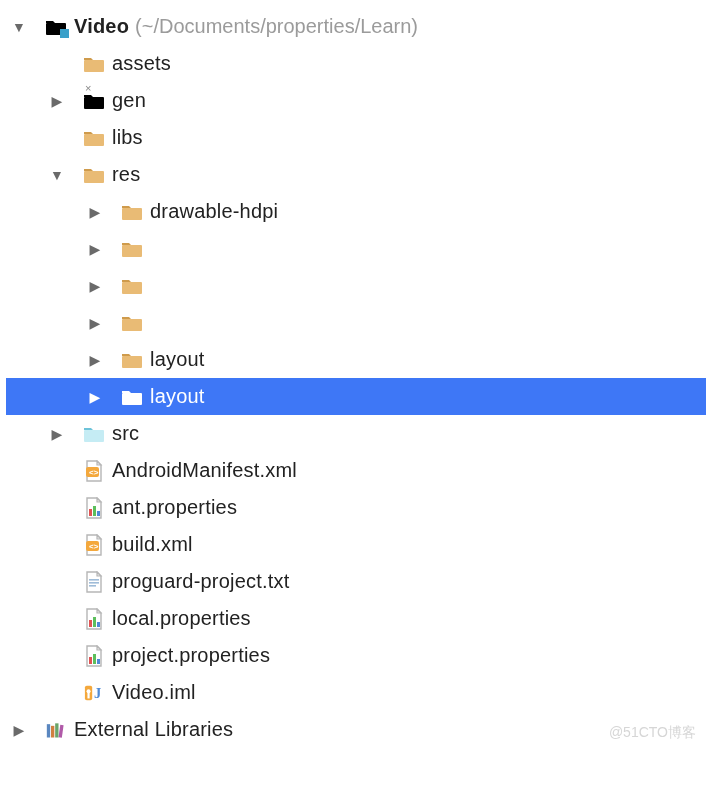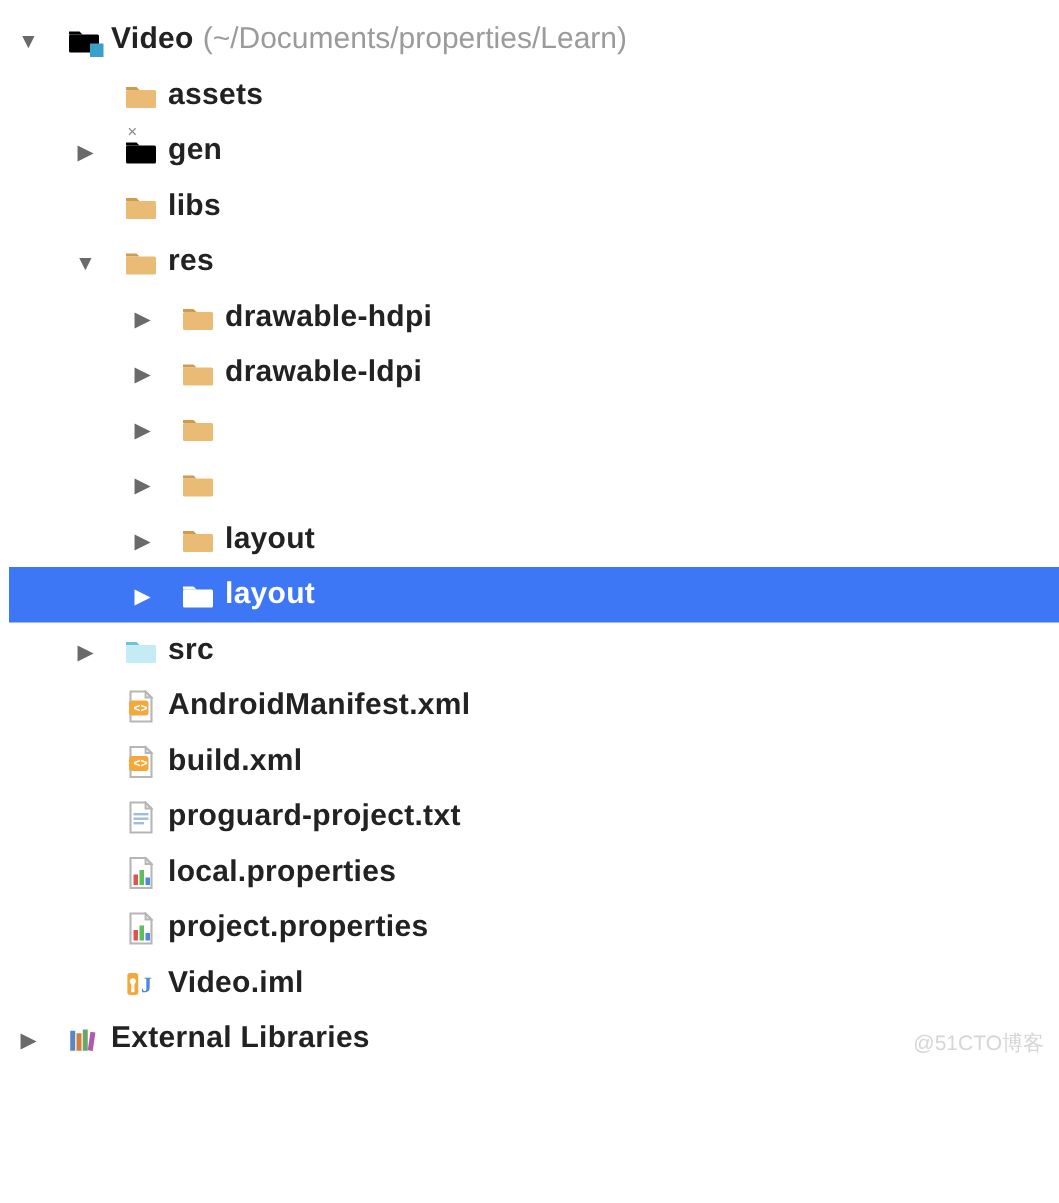--- a/index.html
+++ b/index.html
@@ -36,21 +36,21 @@
   .row.sel .arrow { color: #fff; }
   .spacer { display: inline-block; }
   .ico {
     width: 24px;
     height: 22px;
     display: inline-flex;
     align-items: center;
     justify-content: center;
     margin-right: 6px;
   }
-  .label { letter-spacing: 0.2px; font-weight: bold; }
+  .label { letter-spacing: 0.2px; }
   .label.bold { font-weight: 700; }
   .path { color: #9b9b9b; margin-left: 6px; font-weight: 400; }
   .watermark {
     position: absolute;
     right: 10px;
     bottom: 6px;
     color: #d6d6d6;
     font-size: 14px;
     pointer-events: none;
   }
@@ -178,21 +178,20 @@
       <span class="arrow">▶</span>
       <span class="spacer" style="width: 16px;"></span>
       <span class="ico">
         <span class="ico-wrap">
     <svg class="folder-svg folder-tan" viewBox="0 0 22 18">
       <path class="tab" d="M1 3 h7 l2 2 h-9 z"></path>
       <rect class="body" x="1" y="5" width="20" height="12" rx="1"></rect>
     </svg>
   </span>
       </span>
-      <span class="label">drawable-ldpi</span>
     </div>
     <div class="row">
       <span class="spacer" style="width: 80px;"></span>
       <span class="arrow">▶</span>
       <span class="spacer" style="width: 16px;"></span>
       <span class="ico">
         <span class="ico-wrap">
     <svg class="folder-svg folder-tan" viewBox="0 0 22 18">
       <path class="tab" d="M1 3 h7 l2 2 h-9 z"></path>
       <rect class="body" x="1" y="5" width="20" height="12" rx="1"></rect>
@@ -261,20 +260,37 @@
       <span class="spacer" style="width: 16px;"></span>
       <span class="ico">
         <svg class="file-svg" viewBox="0 0 20 22">
     <path class="file-page" d="M3 1 h10 l4 4 v16 h-14 z"></path>
     <path class="file-fold" d="M13 1 l4 4 h-4 z"></path>
     <rect class="xml-band" x="2" y="7" width="13" height="10" rx="2"></rect>
     <text class="xml-text" x="5" y="14.5">&lt;&gt;</text>
   </svg>
       </span>
       <span class="label">AndroidManifest.xml</span>
+    </div>
+    <div class="row">
+      <span class="spacer" style="width: 42px;"></span>
+      <span class="arrow"></span>
+      <span class="spacer" style="width: 16px;"></span>
+      <span class="ico">
+        <svg class="file-svg" viewBox="0 0 20 22">
+    <path class="file-page" d="M3 1 h10 l4 4 v16 h-14 z"></path>
+    <path class="file-fold" d="M13 1 l4 4 h-4 z"></path>
+    <g class="bars">
+      <rect class="b1" x="5" y="12" width="3" height="7"></rect>
+      <rect class="b2" x="9" y="9" width="3" height="10"></rect>
+      <rect class="b3" x="13" y="14" width="3" height="5"></rect>
+    </g>
+  </svg>
+      </span>
+      <span class="label">ant.properties</span>
     </div>
     <div class="row">
       <span class="spacer" style="width: 42px;"></span>
       <span class="arrow"></span>
       <span class="spacer" style="width: 16px;"></span>
       <span class="ico">
         <svg class="file-svg" viewBox="0 0 20 22">
     <path class="file-page" d="M3 1 h10 l4 4 v16 h-14 z"></path>
     <path class="file-fold" d="M13 1 l4 4 h-4 z"></path>
     <rect class="xml-band" x="2" y="7" width="13" height="10" rx="2"></rect>

